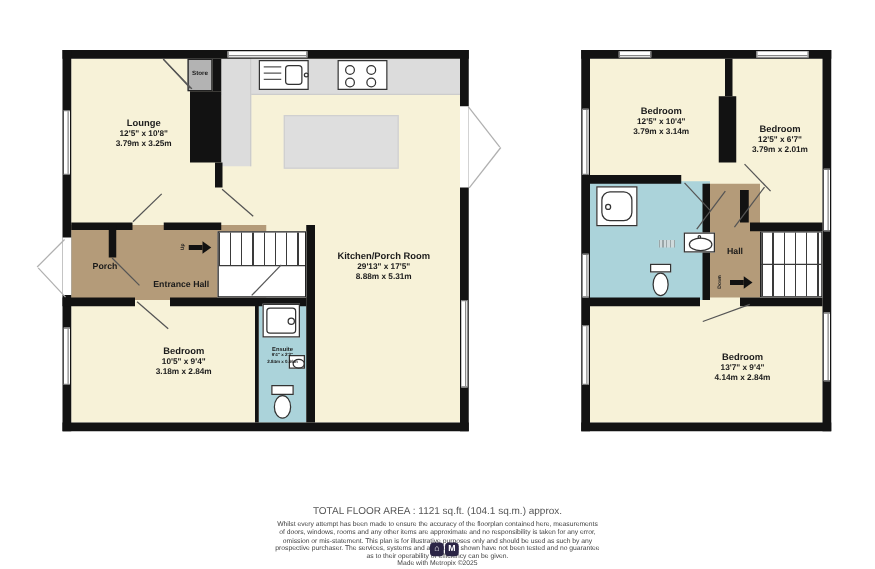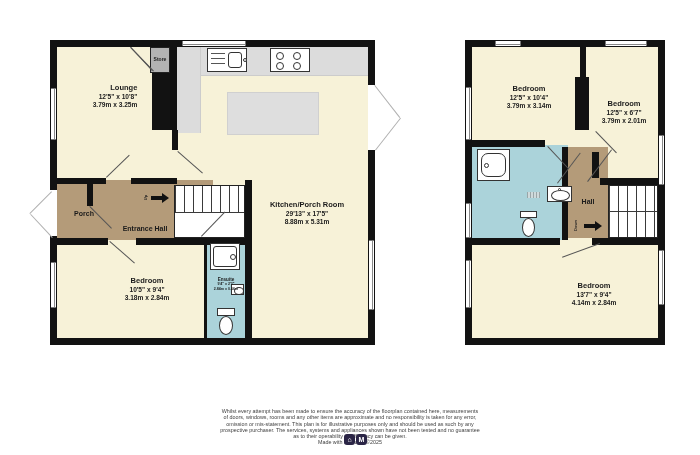--- a/index.html
+++ b/index.html
@@ -119,21 +119,21 @@
     <div class="fx" style="left:231px;top:284px;width:13px;height:11px;">
       <div style="position:absolute;left:2px;top:2px;width:8px;height:6px;border:1px solid #333;border-radius:50%;"></div>
     </div>
     <div class="fx" style="left:217px;top:308px;width:18px;height:8px;"></div>
     <div class="circ" style="left:219px;top:316px;width:14px;height:19px;z-index:5;"></div>
 
     <div class="stair-dir" style="left:143px;top:195px;">Up</div>
     <div class="arrow-bar" style="left:151px;top:196px;width:11px;height:4px;"></div>
     <div class="arrow-head" style="left:162px;top:193px;"></div>
 
-    <div class="rlabel" style="left:115px;top:96px;text-align:right;">
+    <div class="rlabel" style="left:115px;top:107px;">
       <div class="rname">Lounge</div>
       <div class="rdim">12'5" x 10'8"</div>
       <div class="rdim">3.79m x 3.25m</div>
     </div>
     <div class="rlabel" style="left:160px;top:60px;">
       <div class="rname" style="font-size:5px;">Store</div>
     </div>
     <div class="rlabel" style="left:307px;top:213px;">
       <div class="rname">Kitchen/Porch Room</div>
       <div class="rdim">29'13" x 17'5"</div>
@@ -225,20 +225,21 @@
       <div class="rname">Hall</div>
     </div>
     <div class="rlabel" style="left:594px;top:294px;">
       <div class="rname">Bedroom</div>
       <div class="rdim">13'7" x 9'4"</div>
       <div class="rdim">4.14m x 2.84m</div>
     </div>
   </div>
 
   <div class="footer" style="top:404px;">
+    <div class="total-line">TOTAL FLOOR AREA : 1121 sq.ft. (104.1 sq.m.) approx.</div>
     <div style="margin-top:4px;">
       <div class="disc-line">Whilst every attempt has been made to ensure the accuracy of the floorplan contained here, measurements</div>
       <div class="disc-line">of doors, windows, rooms and any other items are approximate and no responsibility is taken for any error,</div>
       <div class="disc-line">omission or mis-statement. This plan is for illustrative purposes only and should be used as such by any</div>
       <div class="disc-line">prospective purchaser. The services, systems and appliances shown have not been tested and no guarantee</div>
       <div class="disc-line">as to their operability or efficiency can be given.</div>
       <div class="credit-line">Made with Metropix ©2025</div>
     </div>
   </div>
   <div class="logo" style="left:344px;top:434px;">

